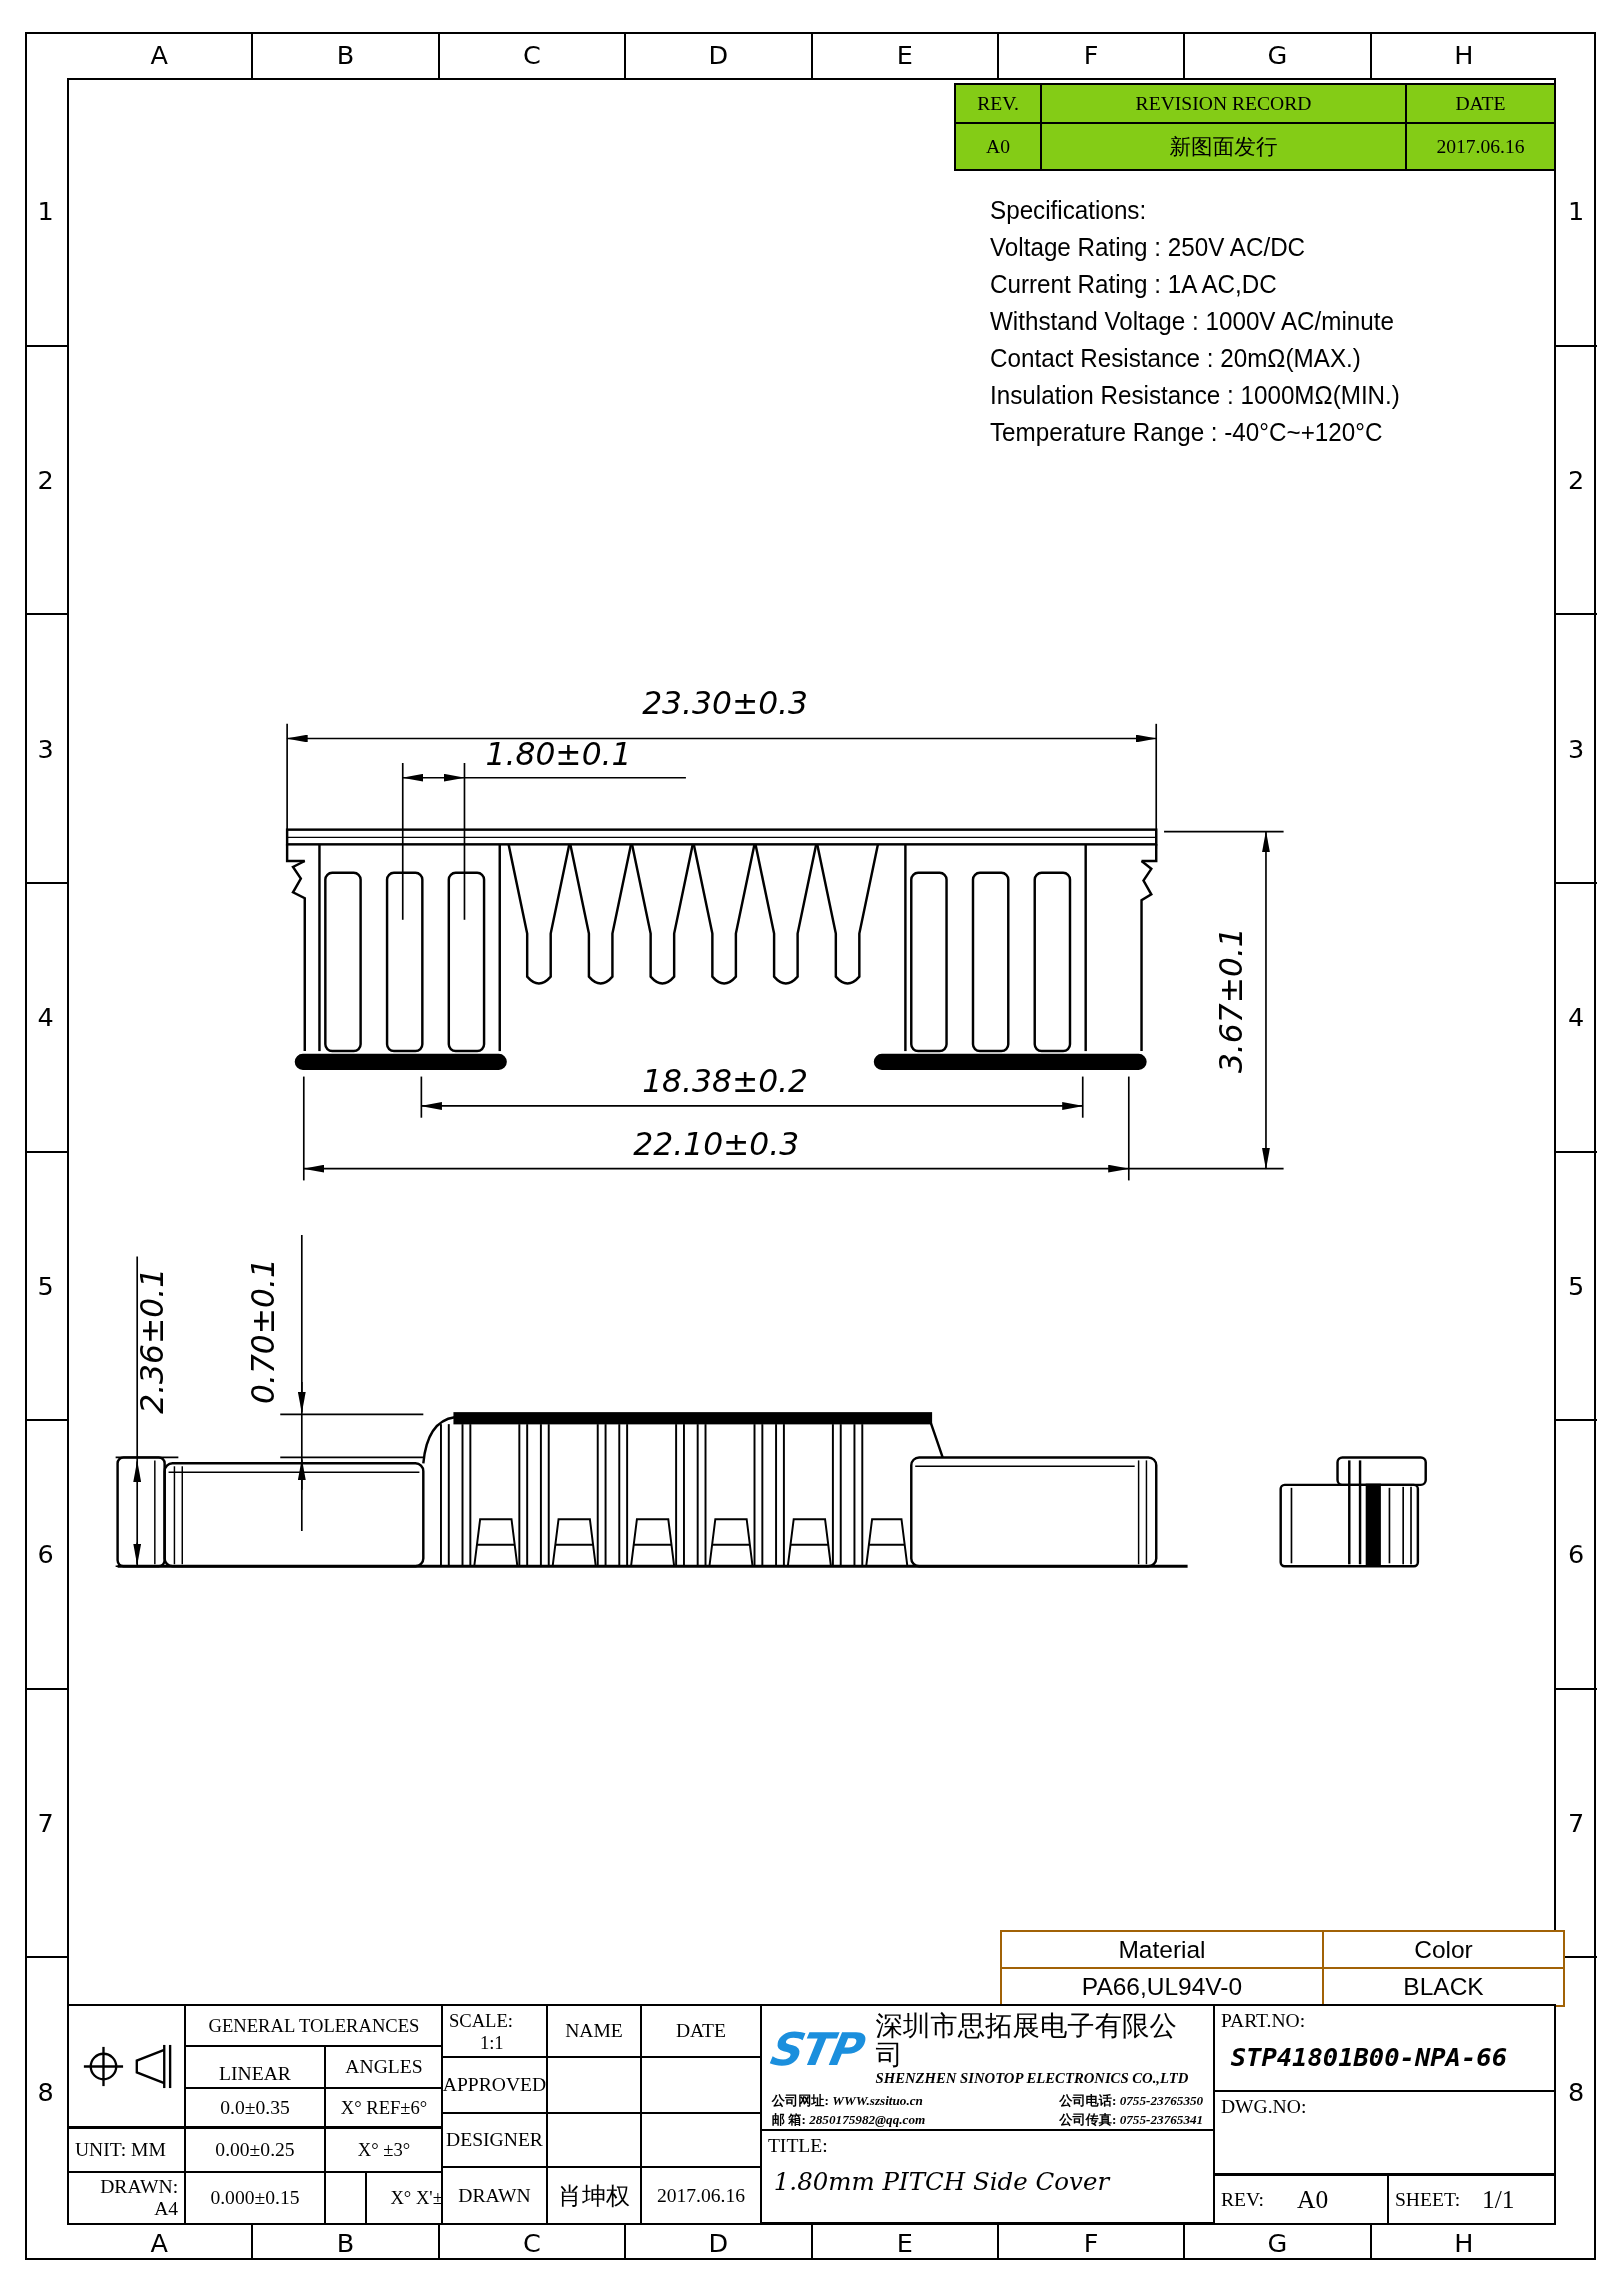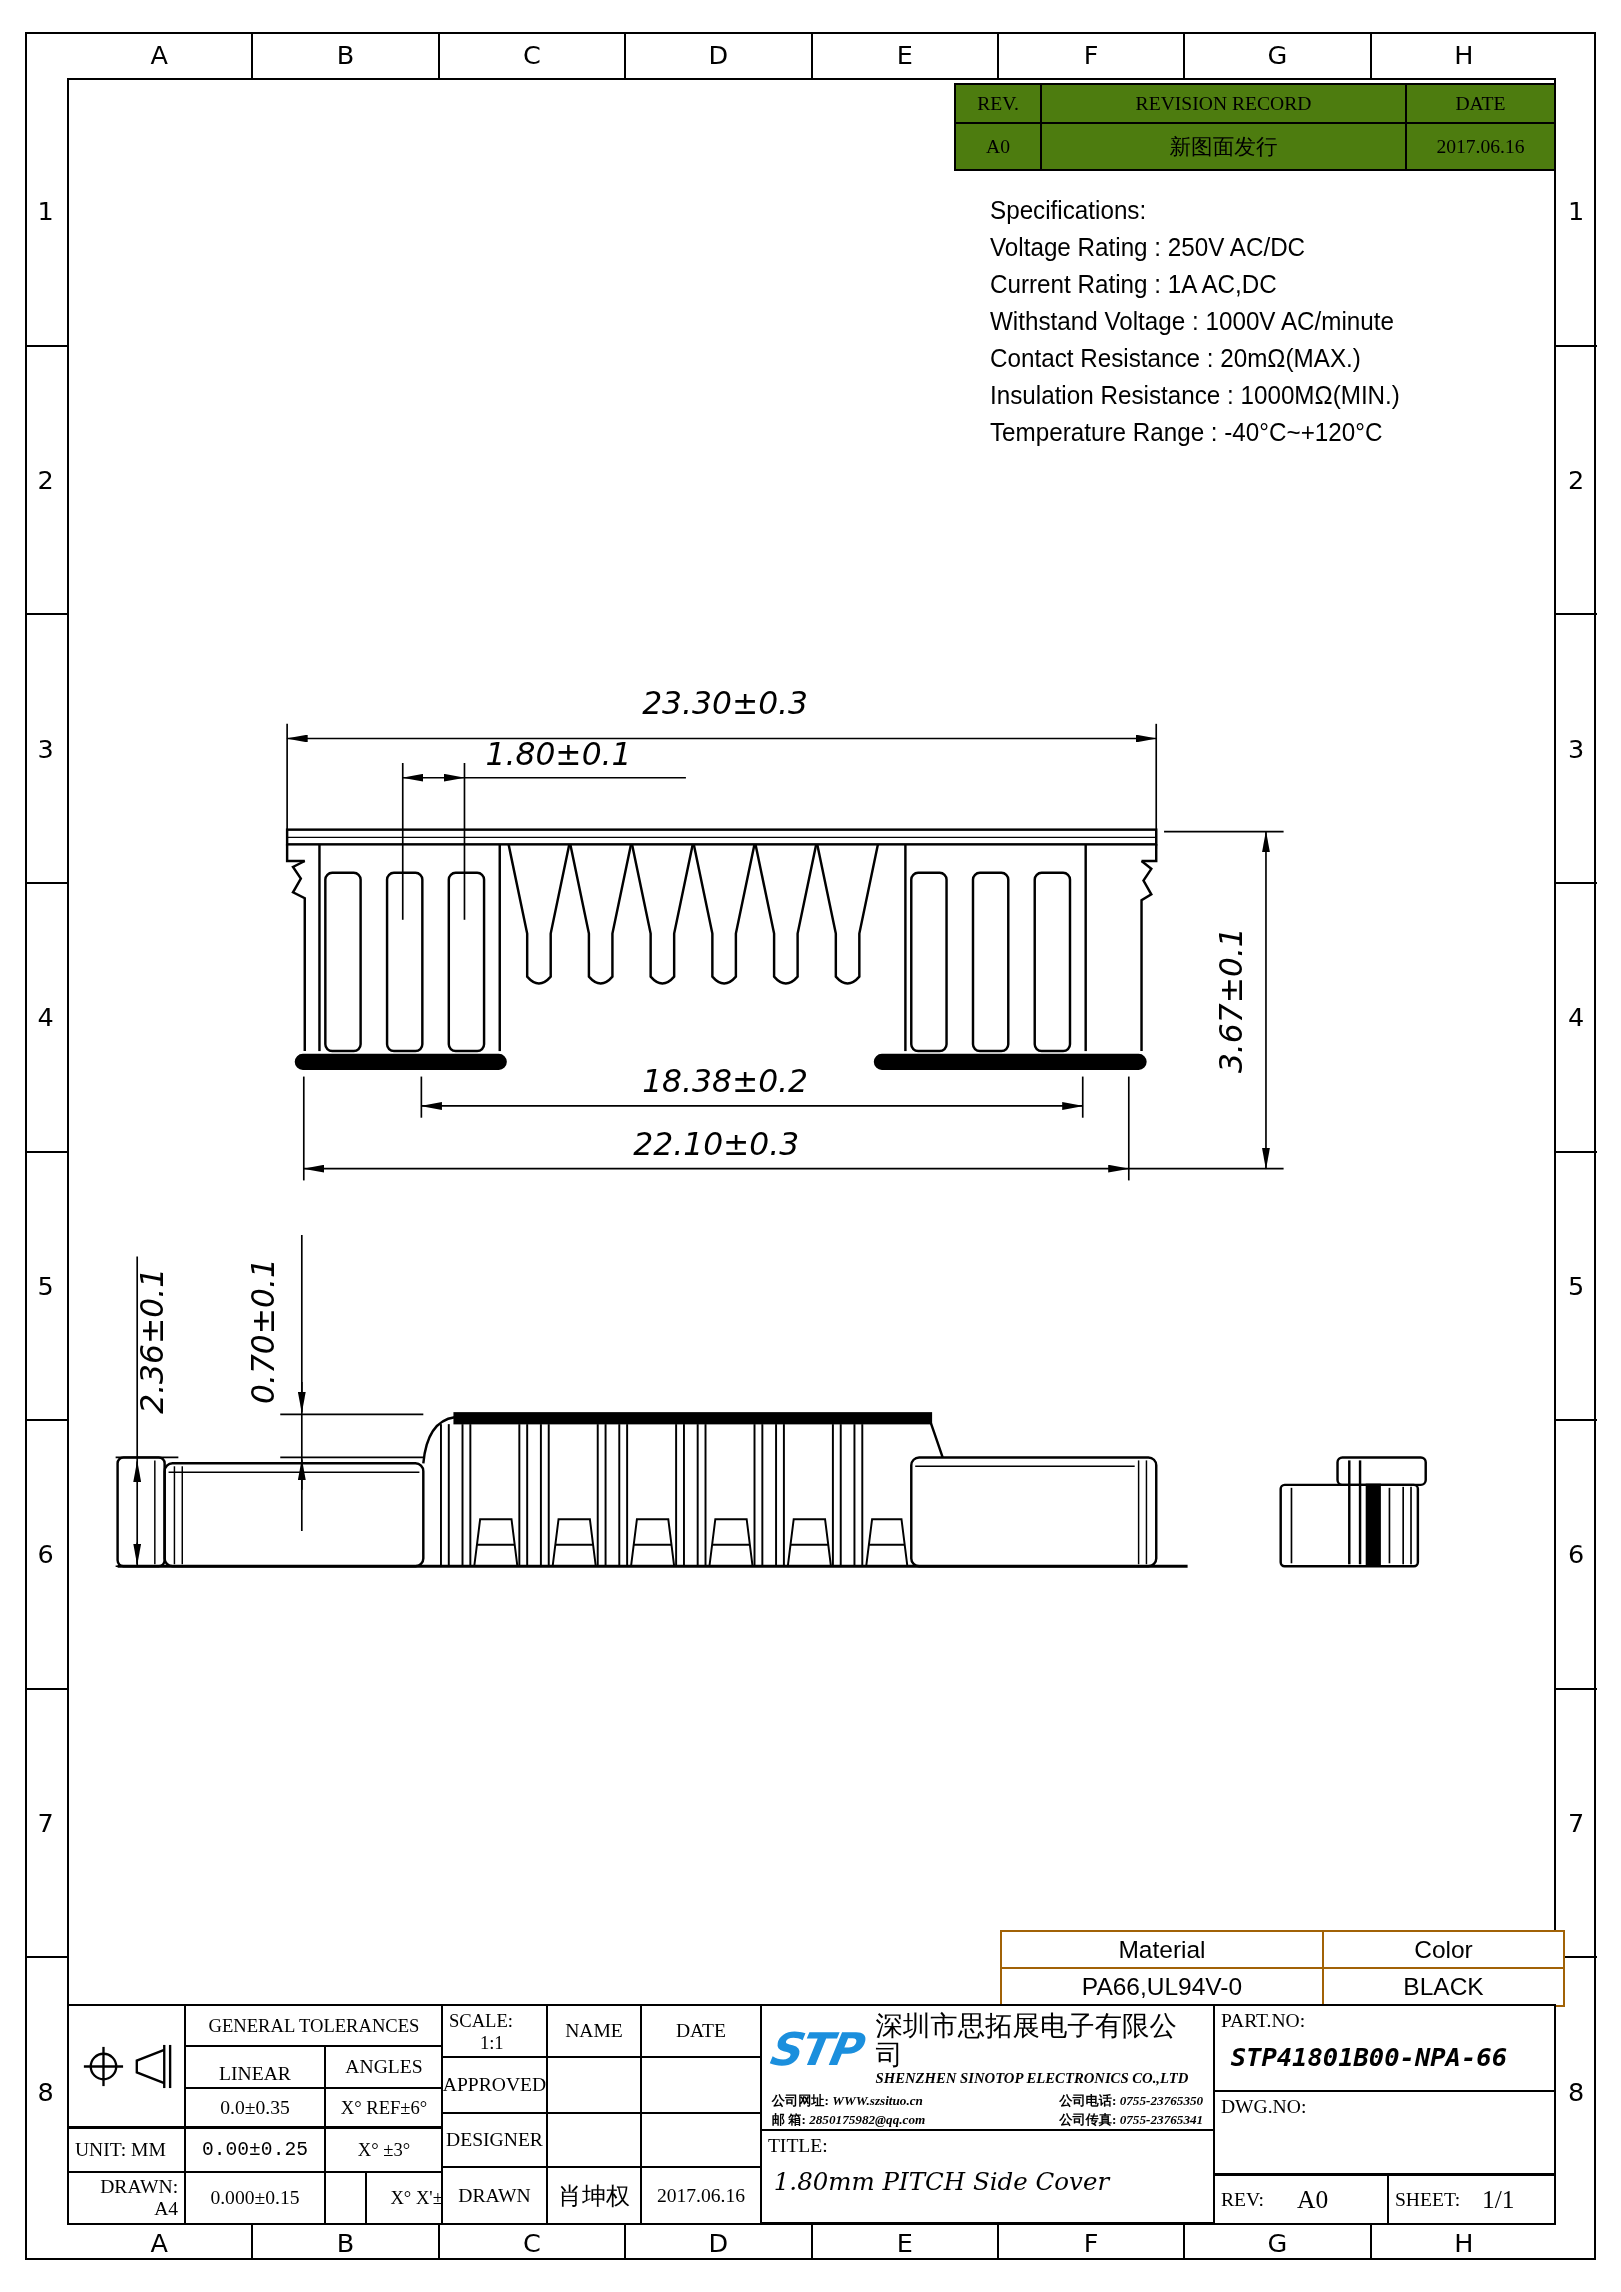--- a/index.html
+++ b/index.html
@@ -17,21 +17,21 @@
   .band-v .bcell{flex:1;display:flex;align-items:center;justify-content:center;border-top:2px solid #000;}
   .band-v .bcell:first-child{border-top:none;}
 
   .watermark{left:67px;top:78px;width:275px;height:79px;border:2.9px solid #000;
     display:flex;align-items:center;justify-content:center;font-size:45px;letter-spacing:7.8px;
     font-family:"Liberation Serif",serif;}
 
   
   .revtable{left:954px;top:83px;width:602px;background:#000;padding:2px;display:grid;
     grid-template-columns:84px 1fr 147px;grid-template-rows:37px 45px;grid-gap:2px;}
-  .revtable div{background:#4d7c0f;display:flex;align-items:center;justify-content:center;font-size:19.6px;}
+  .revtable div{background:#84cc16;display:flex;align-items:center;justify-content:center;font-size:19.6px;}
   .revtable .cn{font-size:21.6px;}
 
   
   .specs{left:990px;top:192px;width:549px;font-family:"Liberation Sans",sans-serif;
     font-size:25.5px;line-height:37px;transform:scaleX(.95);transform-origin:left top;white-space:nowrap;}
 
   
   .mattable{left:1000px;top:1930px;width:565px;background:#a16207;padding:2px;display:grid;
     grid-template-columns:320px 1fr;grid-template-rows:35px 36px;grid-gap:2px;}
   .mattable div{background:#fff;display:flex;align-items:center;justify-content:center;
@@ -296,21 +296,21 @@
       </svg>
     </div>
     <div class="tcell tl" style="left:0;top:123px;width:119px;height:46px;align-items:center;">UNIT: MM</div>
     <div class="tcell tl" style="left:0;top:167px;width:119px;height:54px;align-items:center;">DRAWN: A4</div>
 
     <div class="tcell small" style="left:117px;top:0;width:260px;height:43px;">GENERAL TOLERANCES</div>
     <div class="tcell" style="left:117px;top:41px;width:142px;height:58px;">LINEAR</div>
     <div class="tcell" style="left:257px;top:41px;width:120px;height:44px;">ANGLES</div>
     <div class="tcell" style="left:117px;top:83px;width:142px;height:41px;">0.0±0.35</div>
     <div class="tcell small" style="left:257px;top:83px;width:120px;height:41px;">X° REF±6°</div>
-    <div class="tcell" style="left:117px;top:123px;width:142px;height:46px;font-family:Liberation Mono, monospace;">0.00±0.25</div>
+    <div class="tcell" style="left:117px;top:123px;width:142px;height:46px;">0.00±0.25</div>
     <div class="tcell small" style="left:257px;top:123px;width:120px;height:46px;">X° ±3°</div>
     <div class="tcell" style="left:117px;top:167px;width:142px;height:54px;">0.000±0.15</div>
     <div class="tcell small" style="left:257px;top:167px;width:120px;height:54px;margin-left:41px;">X° X'±2°</div>
 
     <div class="tcell tl small" style="left:374px;top:0;width:107px;height:54px;flex-direction:column;">
       <span>SCALE:</span>
       <span style="padding-left:31px;">1:1</span>
     </div>
     <div class="tcell" style="left:479px;top:0;width:96px;height:54px;">NAME</div>
     <div class="tcell" style="left:573px;top:0;width:122px;height:54px;">DATE</div>

